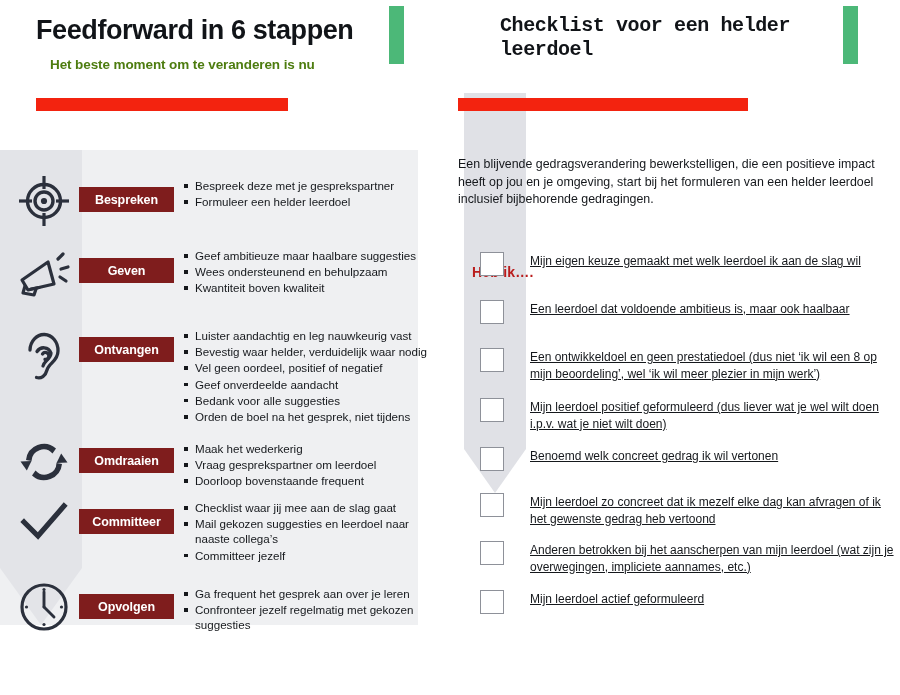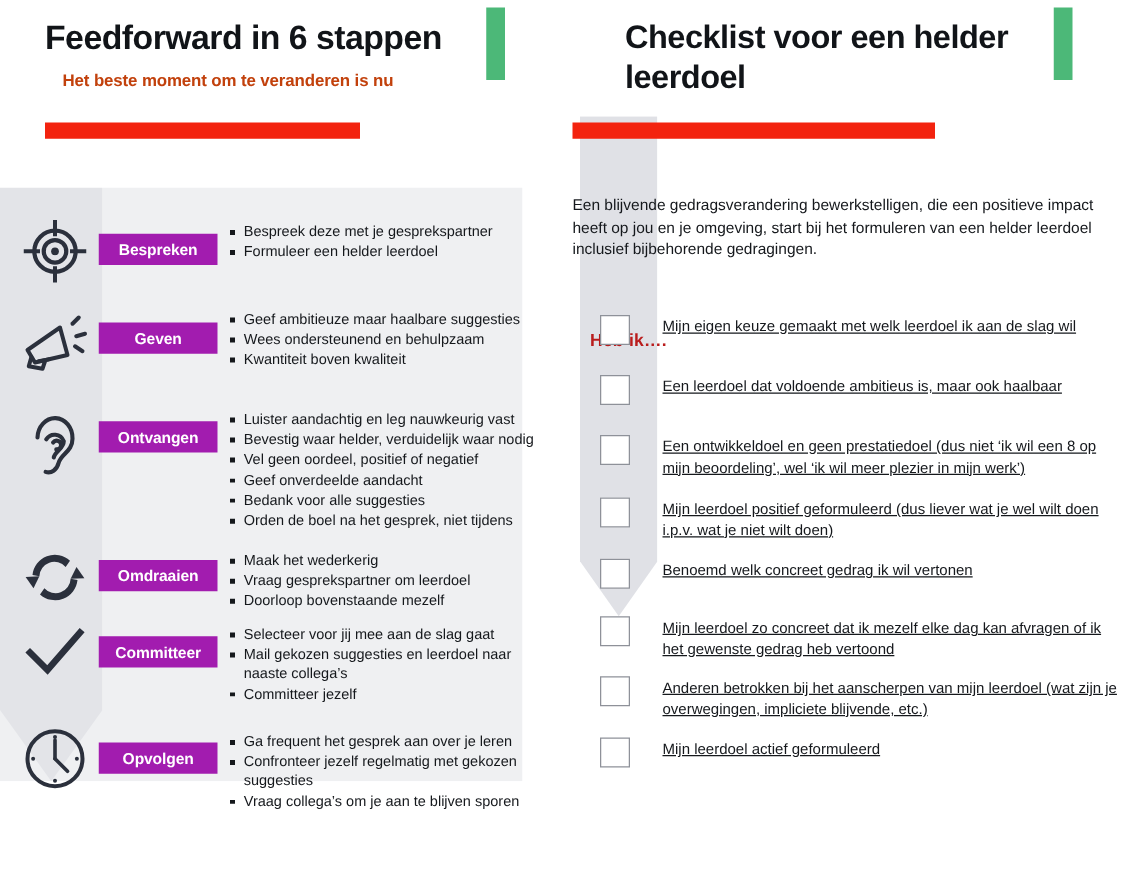--- a/index.html
+++ b/index.html
@@ -41,26 +41,26 @@
   .col-right .header-block { left: 50px; width: 340px; }
 
   .title {
     font-size: 27px;
     font-weight: bold;
     letter-spacing: -0.4px;
     line-height: 1.22;
     color: #111418;
     margin: 0;
   }
-  .col-right .title { font-size: 26px; }
+  .col-right .title { font-size: 20px; font-family: Liberation Mono, monospace; }
 
   .subtitle {
     font-size: 13.5px;
     font-weight: bold;
-    color: #c2410c;
+    color: #4d7c0f;
     margin: 10px 0 0 0;
     letter-spacing: -0.1px;
     padding-left: 14px;
   }
 
   .green-bar {
     position: absolute;
     top: 6px;
     width: 15px;
     height: 58px;
@@ -120,21 +120,21 @@
     width: 60px;
     height: 60px;
   }
   .step-icon svg { display: block; width: 60px; height: 60px; }
 
   .step-badge {
     position: absolute;
     left: 79px;
     width: 95px;
     height: 25px;
-    background: #a21caf;
+    background: #7f1d1d;
     color: #ffffff;
     font-size: 12.5px;
     font-weight: bold;
     display: flex;
     align-items: center;
     justify-content: center;
     letter-spacing: -0.1px;
   }
 
   .step-list {
@@ -304,33 +304,33 @@
             <path d="M17.5 29 L6.5 29.5 L12.8 38.5 Z"></path>
             <path d="M48 32 A18 18 0 0 1 18 43.5 L21.5 38.5 A12 12 0 0 0 42.5 31 Z"></path>
             <path d="M42.5 31 L53.5 30.5 L47.2 21.5 Z"></path>
           </g>
         </svg>
       </div>
       <div class="step-badge" style="top:16px">Omdraaien</div>
       <ul class="step-list" style="top:9px">
         <li>Maak het wederkerig</li>
         <li>Vraag gesprekspartner om leerdoel</li>
-        <li>Doorloop bovenstaande mezelf</li>
+        <li>Doorloop bovenstaande frequent</li>
       </ul>
     </div>
 
     <div class="step" style="top:495px">
       <div class="step-icon">
         <svg viewBox="0 0 60 60">
           <path d="M10 27 L24 41 L50 11" fill="none" stroke="#2b303c" stroke-width="5.2" stroke-linecap="square" stroke-linejoin="miter"></path>
         </svg>
       </div>
       <div class="step-badge" style="top:14px">Committeer</div>
       <ul class="step-list" style="top:5px">
-        <li>Selecteer voor jij mee aan de slag gaat</li>
+        <li>Checklist waar jij mee aan de slag gaat</li>
         <li>Mail gekozen suggesties en leerdoel naar naaste collega’s</li>
         <li>Committeer jezelf</li>
       </ul>
     </div>
 
     <div class="step" style="top:577px">
       <div class="step-icon">
         <svg viewBox="0 0 60 60">
           <circle cx="30" cy="30" r="22" fill="none" stroke="#2b303c" stroke-width="3.2"></circle>
           <line x1="30" y1="30" x2="30" y2="15" stroke="#2b303c" stroke-width="2.9" stroke-linecap="round"></line>
@@ -338,21 +338,20 @@
           <circle cx="30" cy="12.5" r="1.6" fill="#2b303c"></circle>
           <circle cx="47.5" cy="30" r="1.6" fill="#2b303c"></circle>
           <circle cx="30" cy="47.5" r="1.6" fill="#2b303c"></circle>
           <circle cx="12.5" cy="30" r="1.6" fill="#2b303c"></circle>
         </svg>
       </div>
       <div class="step-badge" style="top:17px">Opvolgen</div>
       <ul class="step-list" style="top:9px">
         <li>Ga frequent het gesprek aan over je leren</li>
         <li>Confronteer jezelf regelmatig met gekozen suggesties</li>
-        <li>Vraag collega’s om je aan te blijven sporen</li>
       </ul>
     </div>
   </div>
 
   <div class="col col-right">
     <div class="header-block">
       <h1 class="title">Checklist voor een helder leerdoel</h1>
     </div>
     <div class="band band-right"></div>
   </div>
@@ -383,21 +382,21 @@
     <div class="check-item" style="top:204px">
       <div class="checkbox"></div>
       <div class="check-label">Benoemd welk concreet gedrag ik wil vertonen</div>
     </div>
     <div class="check-item" style="top:250px">
       <div class="checkbox"></div>
       <div class="check-label">Mijn leerdoel zo concreet dat ik mezelf elke dag kan afvragen of ik het gewenste gedrag heb vertoond</div>
     </div>
     <div class="check-item" style="top:298px">
       <div class="checkbox"></div>
-      <div class="check-label">Anderen betrokken bij het aanscherpen van mijn leerdoel (wat zijn je overwegingen, impliciete blijvende, etc.)</div>
+      <div class="check-label">Anderen betrokken bij het aanscherpen van mijn leerdoel (wat zijn je overwegingen, impliciete aannames, etc.)</div>
     </div>
     <div class="check-item" style="top:347px">
       <div class="checkbox"></div>
       <div class="check-label">Mijn leerdoel actief geformuleerd</div>
     </div>
   </div>
 
 </div>
 
 </body></html>

